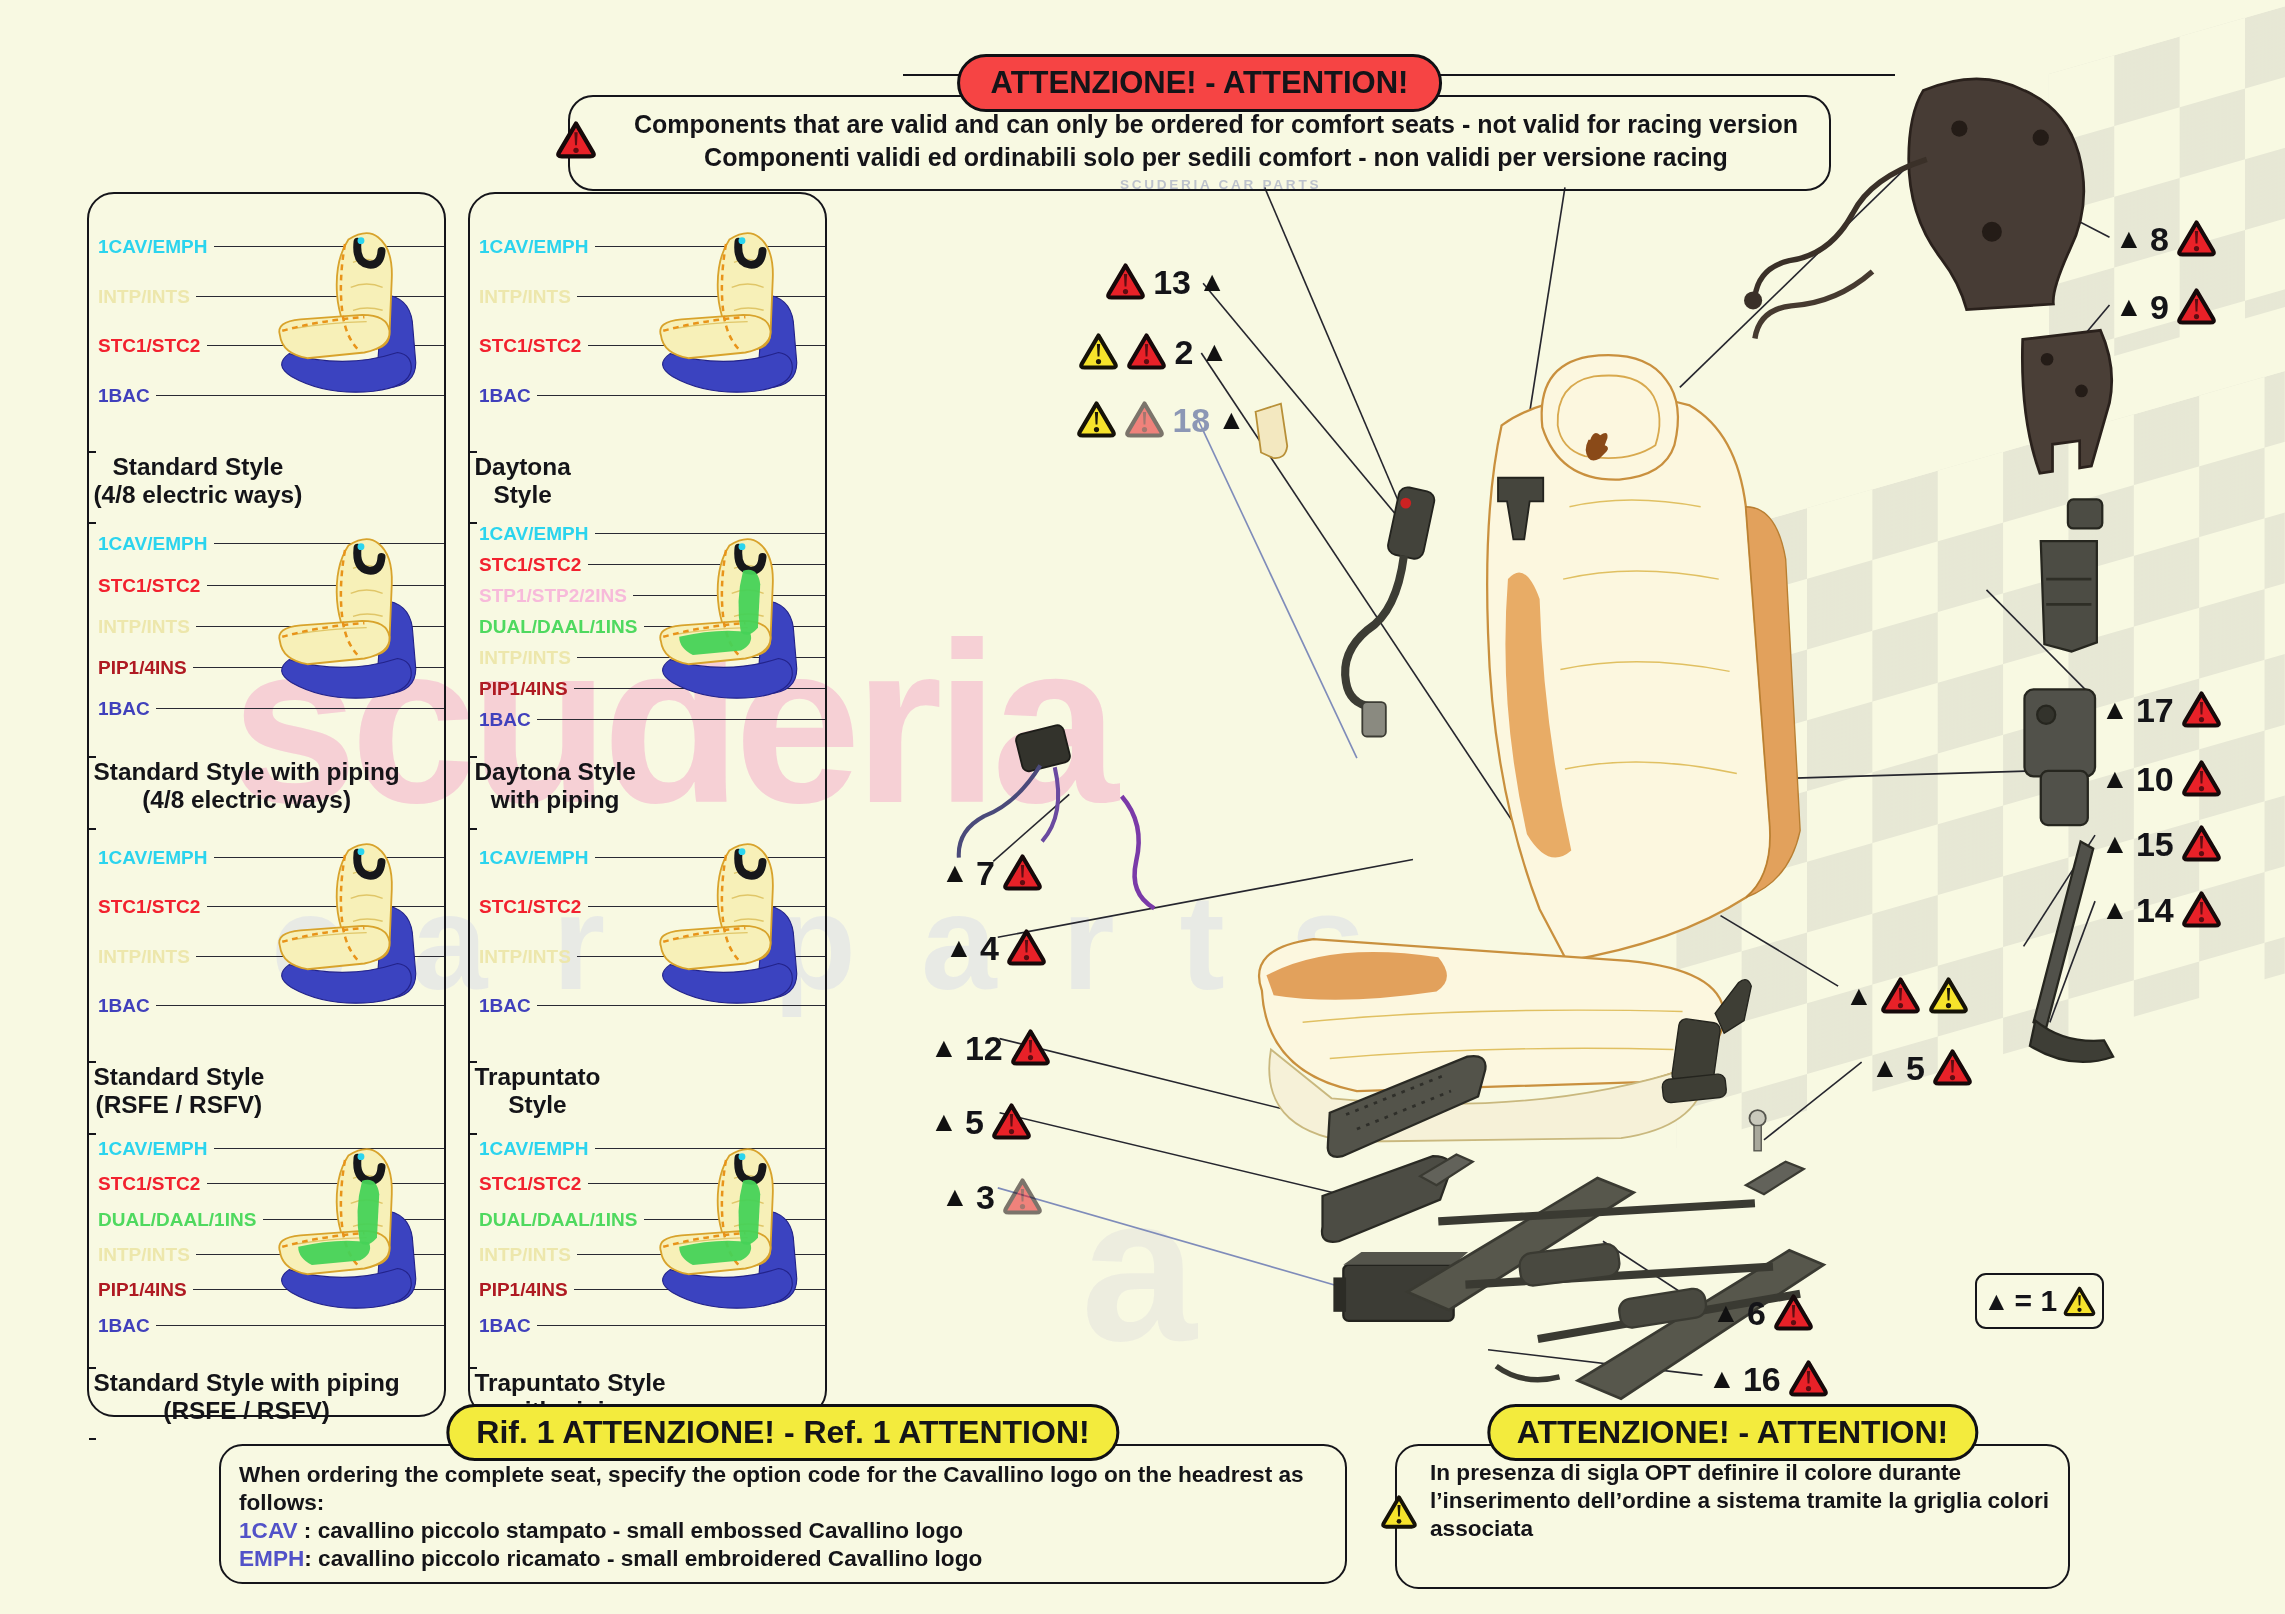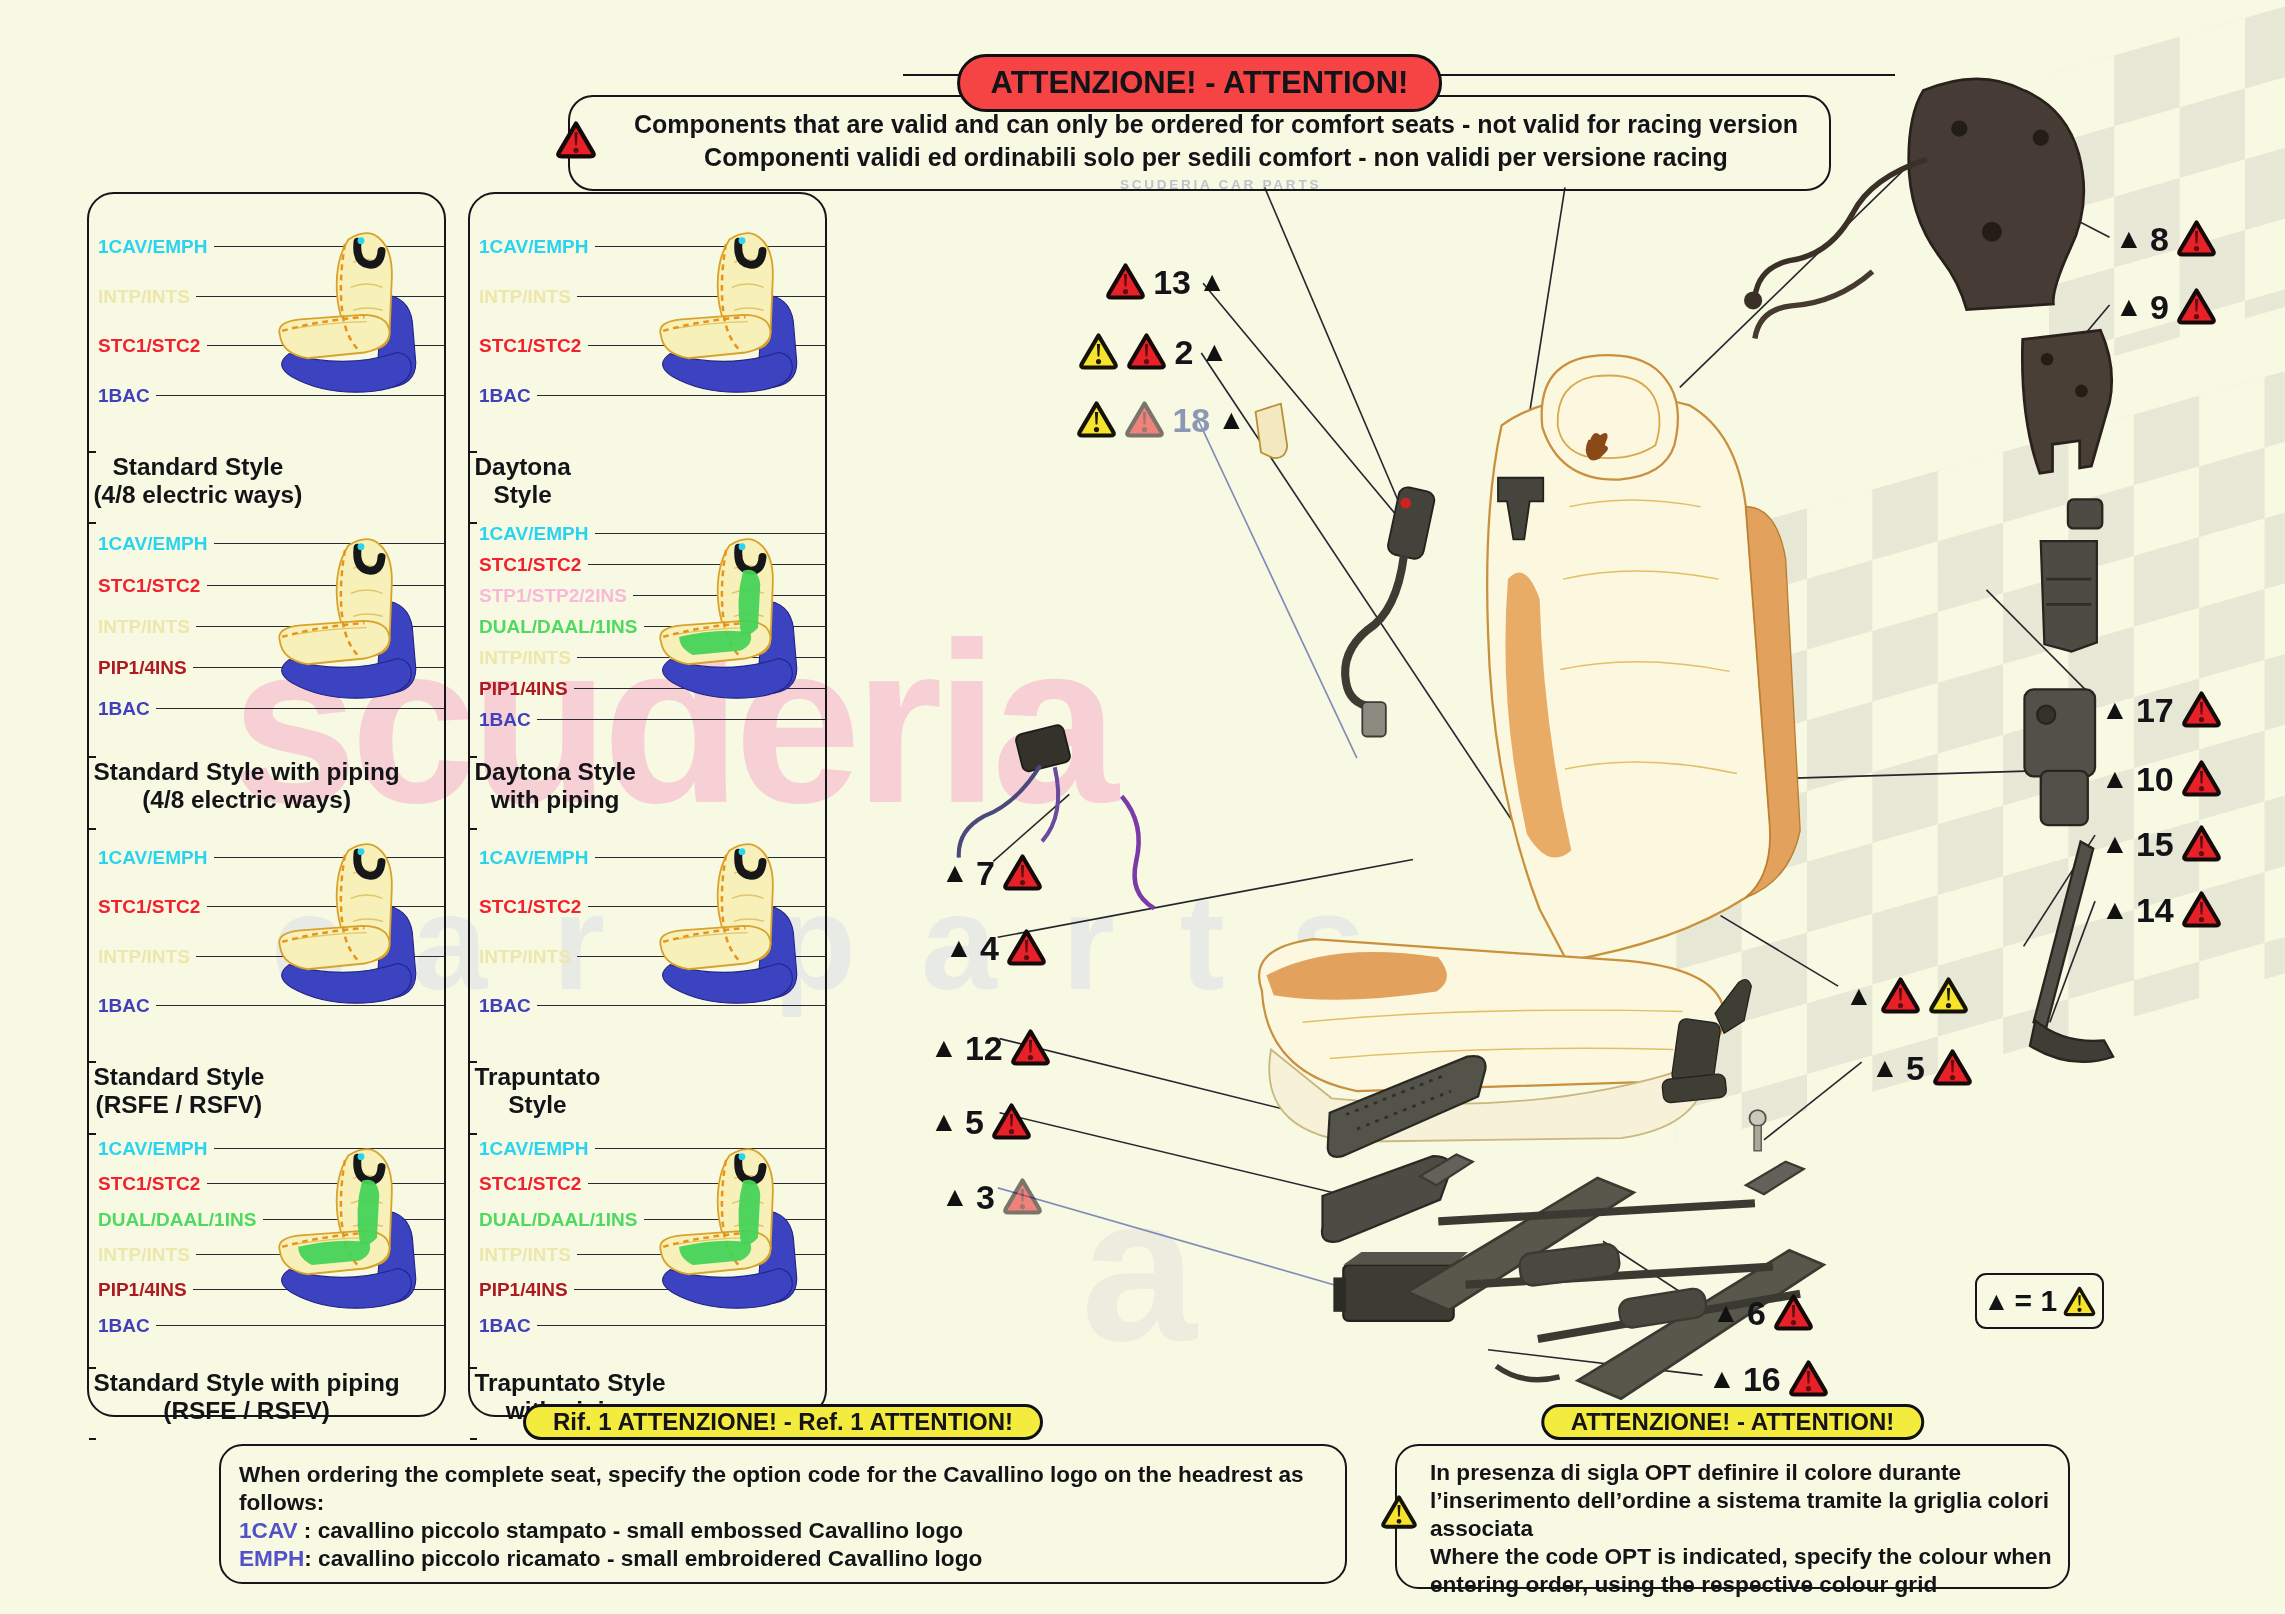--- a/index.html
+++ b/index.html
@@ -18,21 +18,21 @@
      background-image:repeating-conic-gradient(rgba(185,185,178,.65) 0% 25%, transparent 0% 50%);
      background-size:136px 136px;transform:rotate(-16deg) skewX(-16deg);}
   #checker1{left:1664px;top:470px;width:633px;height:579px;}
   #checker2{left:2044px;top:45px;width:253px;height:289px;}
   
   .top-warning{position:absolute;left:568px;top:95px;width:1259px;height:92px;z-index:3;
                border:2.7px solid #15151a;border-radius:25px;}
   .pill{position:absolute;left:50%;transform:translateX(-50%);border:3.2px solid #101014;
         border-radius:40px;font-weight:bold;white-space:nowrap;z-index:4;}
   .pill-red{top:-43px;background:var(--c-pill_red);font-size:31px;padding:8.1px 31px;}
-  .pill-yellow{top:-42px;background:var(--c-pill_yellow);font-size:24px;padding:1px 27px;}
+  .pill-yellow{top:-42px;background:var(--c-pill_yellow);font-size:32px;padding:7px 27px;}
   .flank{position:absolute;border-top:2.3px solid #15151a;height:0;z-index:2;}
   .tw-text{padding:11px 18px 0 51px;text-align:center;font-weight:bold;font-size:25px;line-height:33px;}
   .edge-warn{position:absolute;width:42px;height:38px;}
   .top-warning .edge-warn{left:-15.4px;top:23.5px;}
   
   .style-column{position:absolute;top:192px;width:355px;height:1221px;z-index:2;
                 border:2.7px solid #15151a;border-radius:27px;display:flex;flex-direction:column;}
   #colL{left:87px;} #colR{left:468px;}
   .panel-section{flex:1;position:relative;display:flex;flex-direction:column;min-height:0;}
   .labels{flex:1;display:flex;flex-direction:column;justify-content:space-evenly;
@@ -722,18 +722,17 @@
     </div>
   </section>
 
   <section class="opt-box">
     <div class="pill pill-yellow">ATTENZIONE! - ATTENTION!</div>
     <svg class="edge-warn" viewBox="0 0 42 38" width="38" height="34">
         <use href="#warn-yellow"></use>
       </svg>
     <div class="opt-text">
       <div>In presenza di sigla OPT definire il colore durante l’inserimento dell’ordine a sistema tramite la griglia colori associata</div>
-      <div>Where the code OPT is indicated, specify the colour when entering order, using the respective colour grid</div>
     </div>
   </section>
 
 </div>
 
 
 </body></html>

